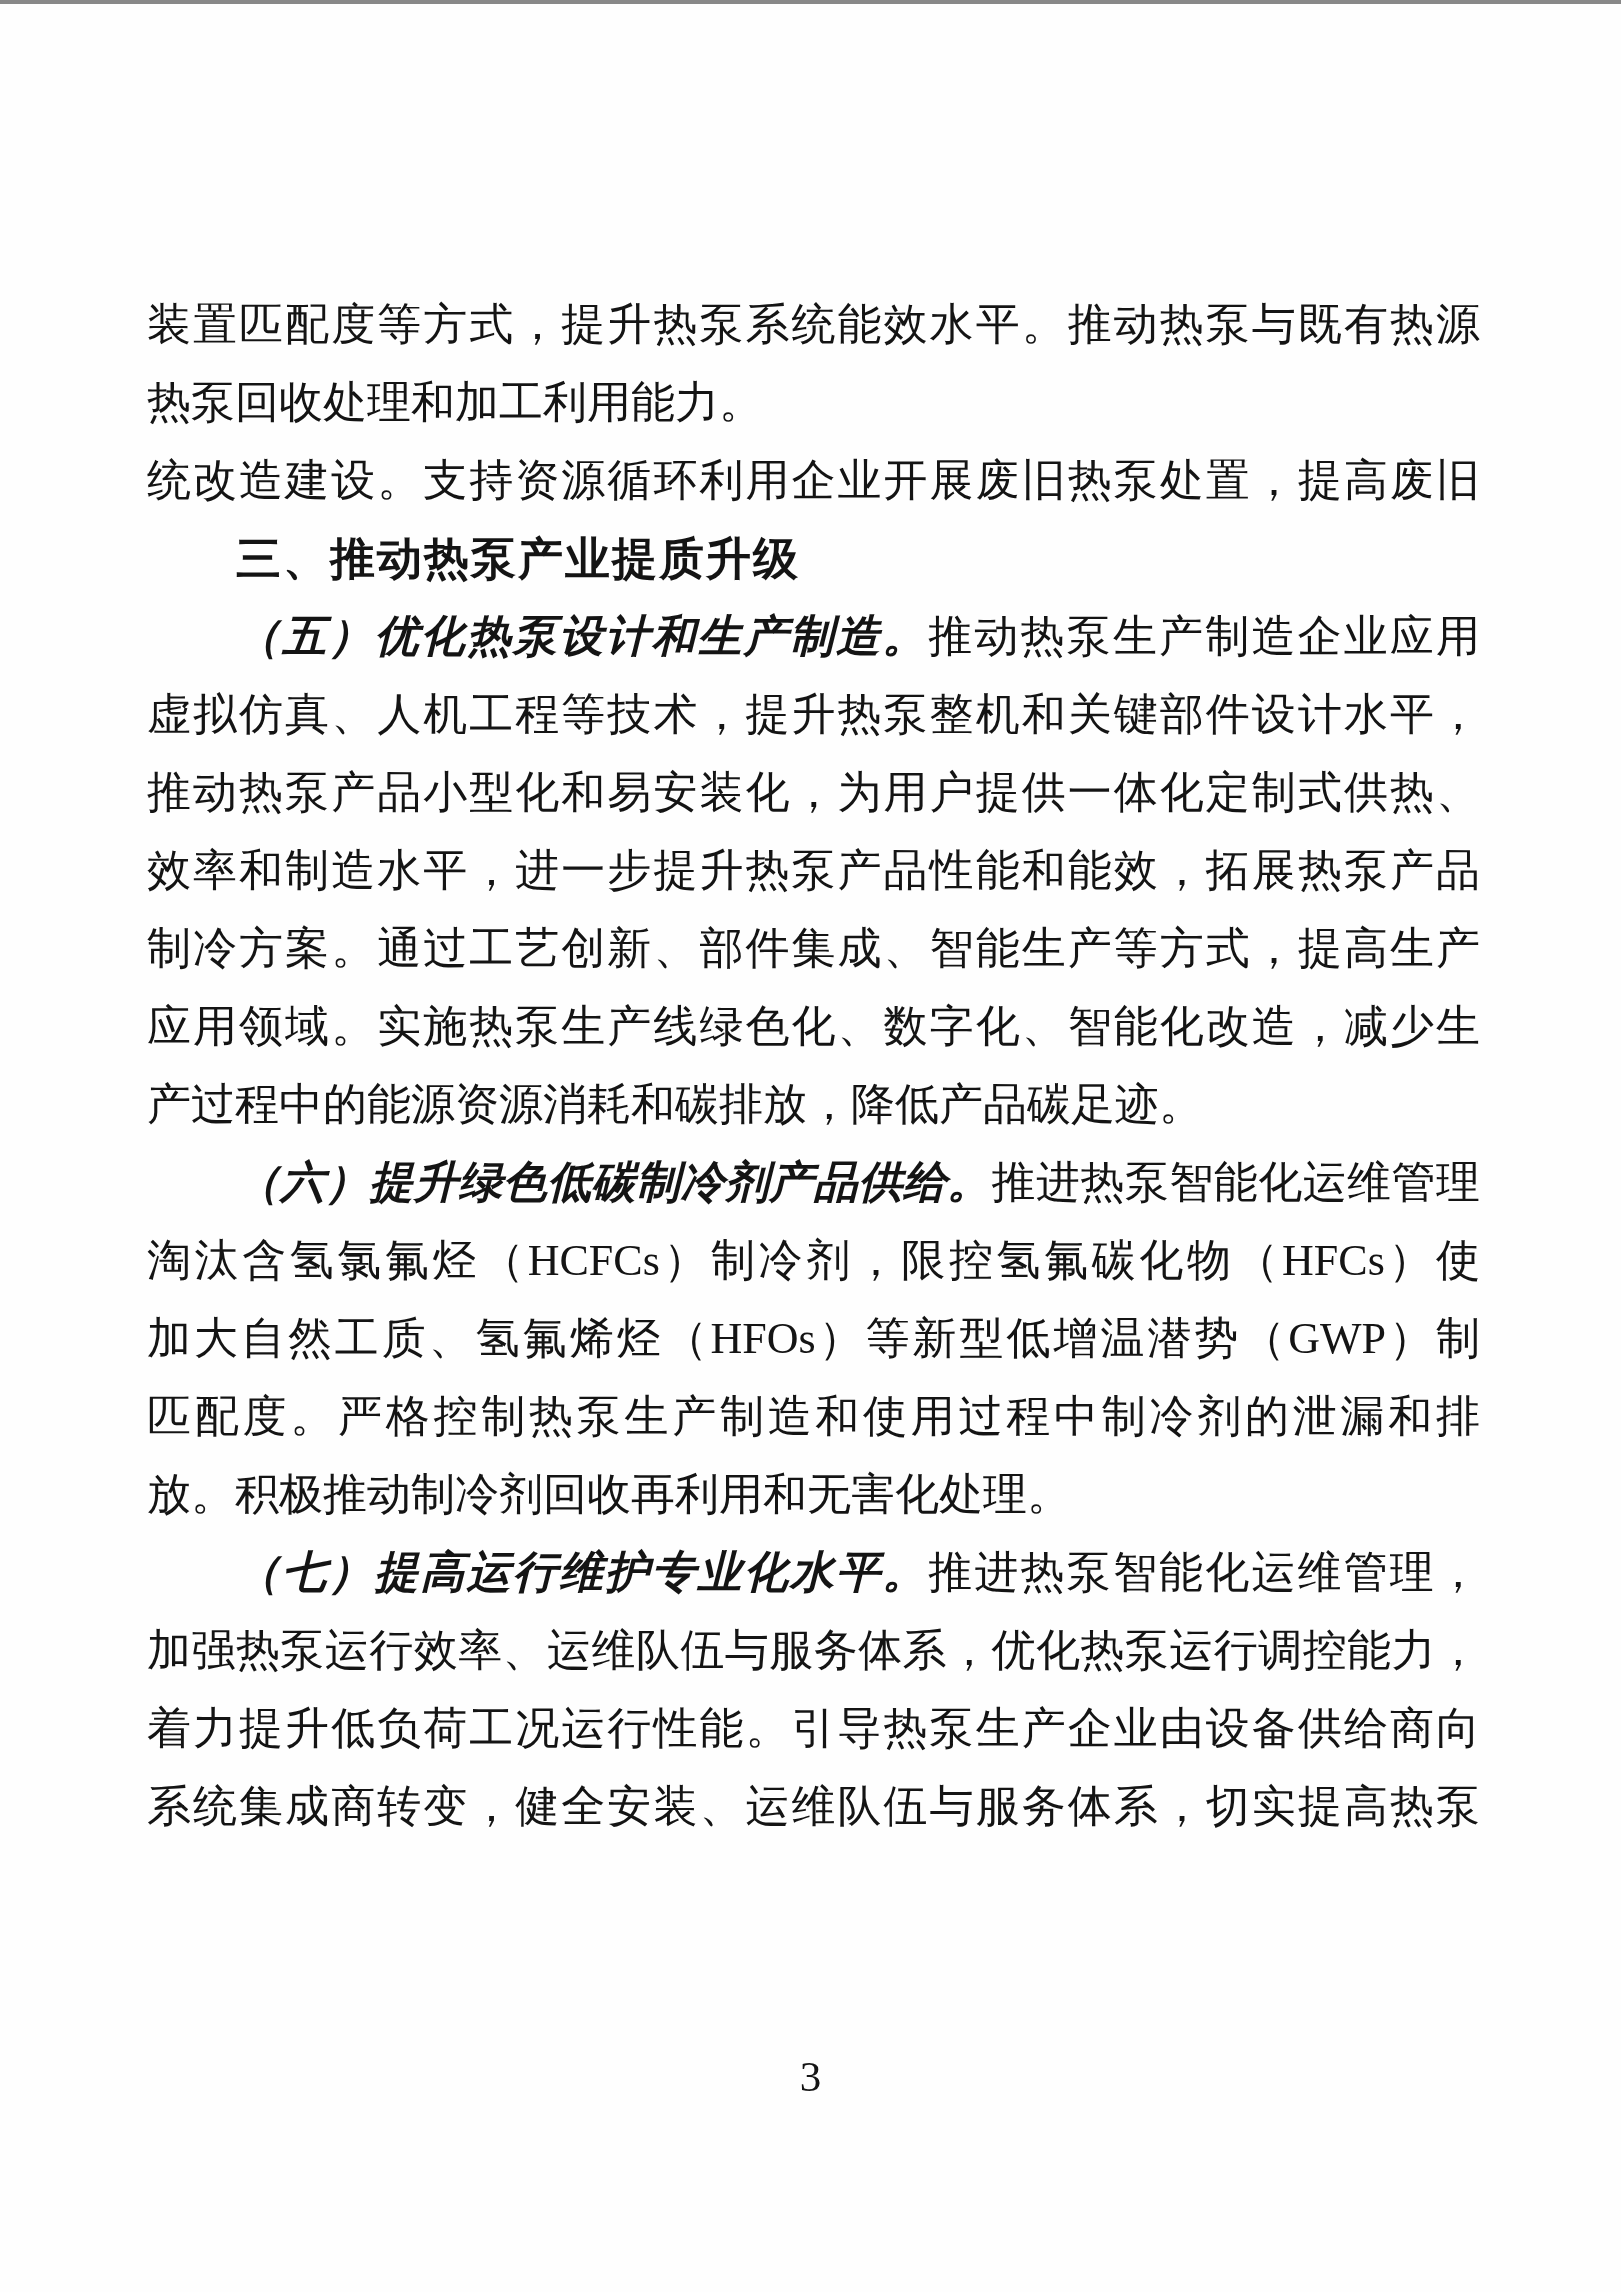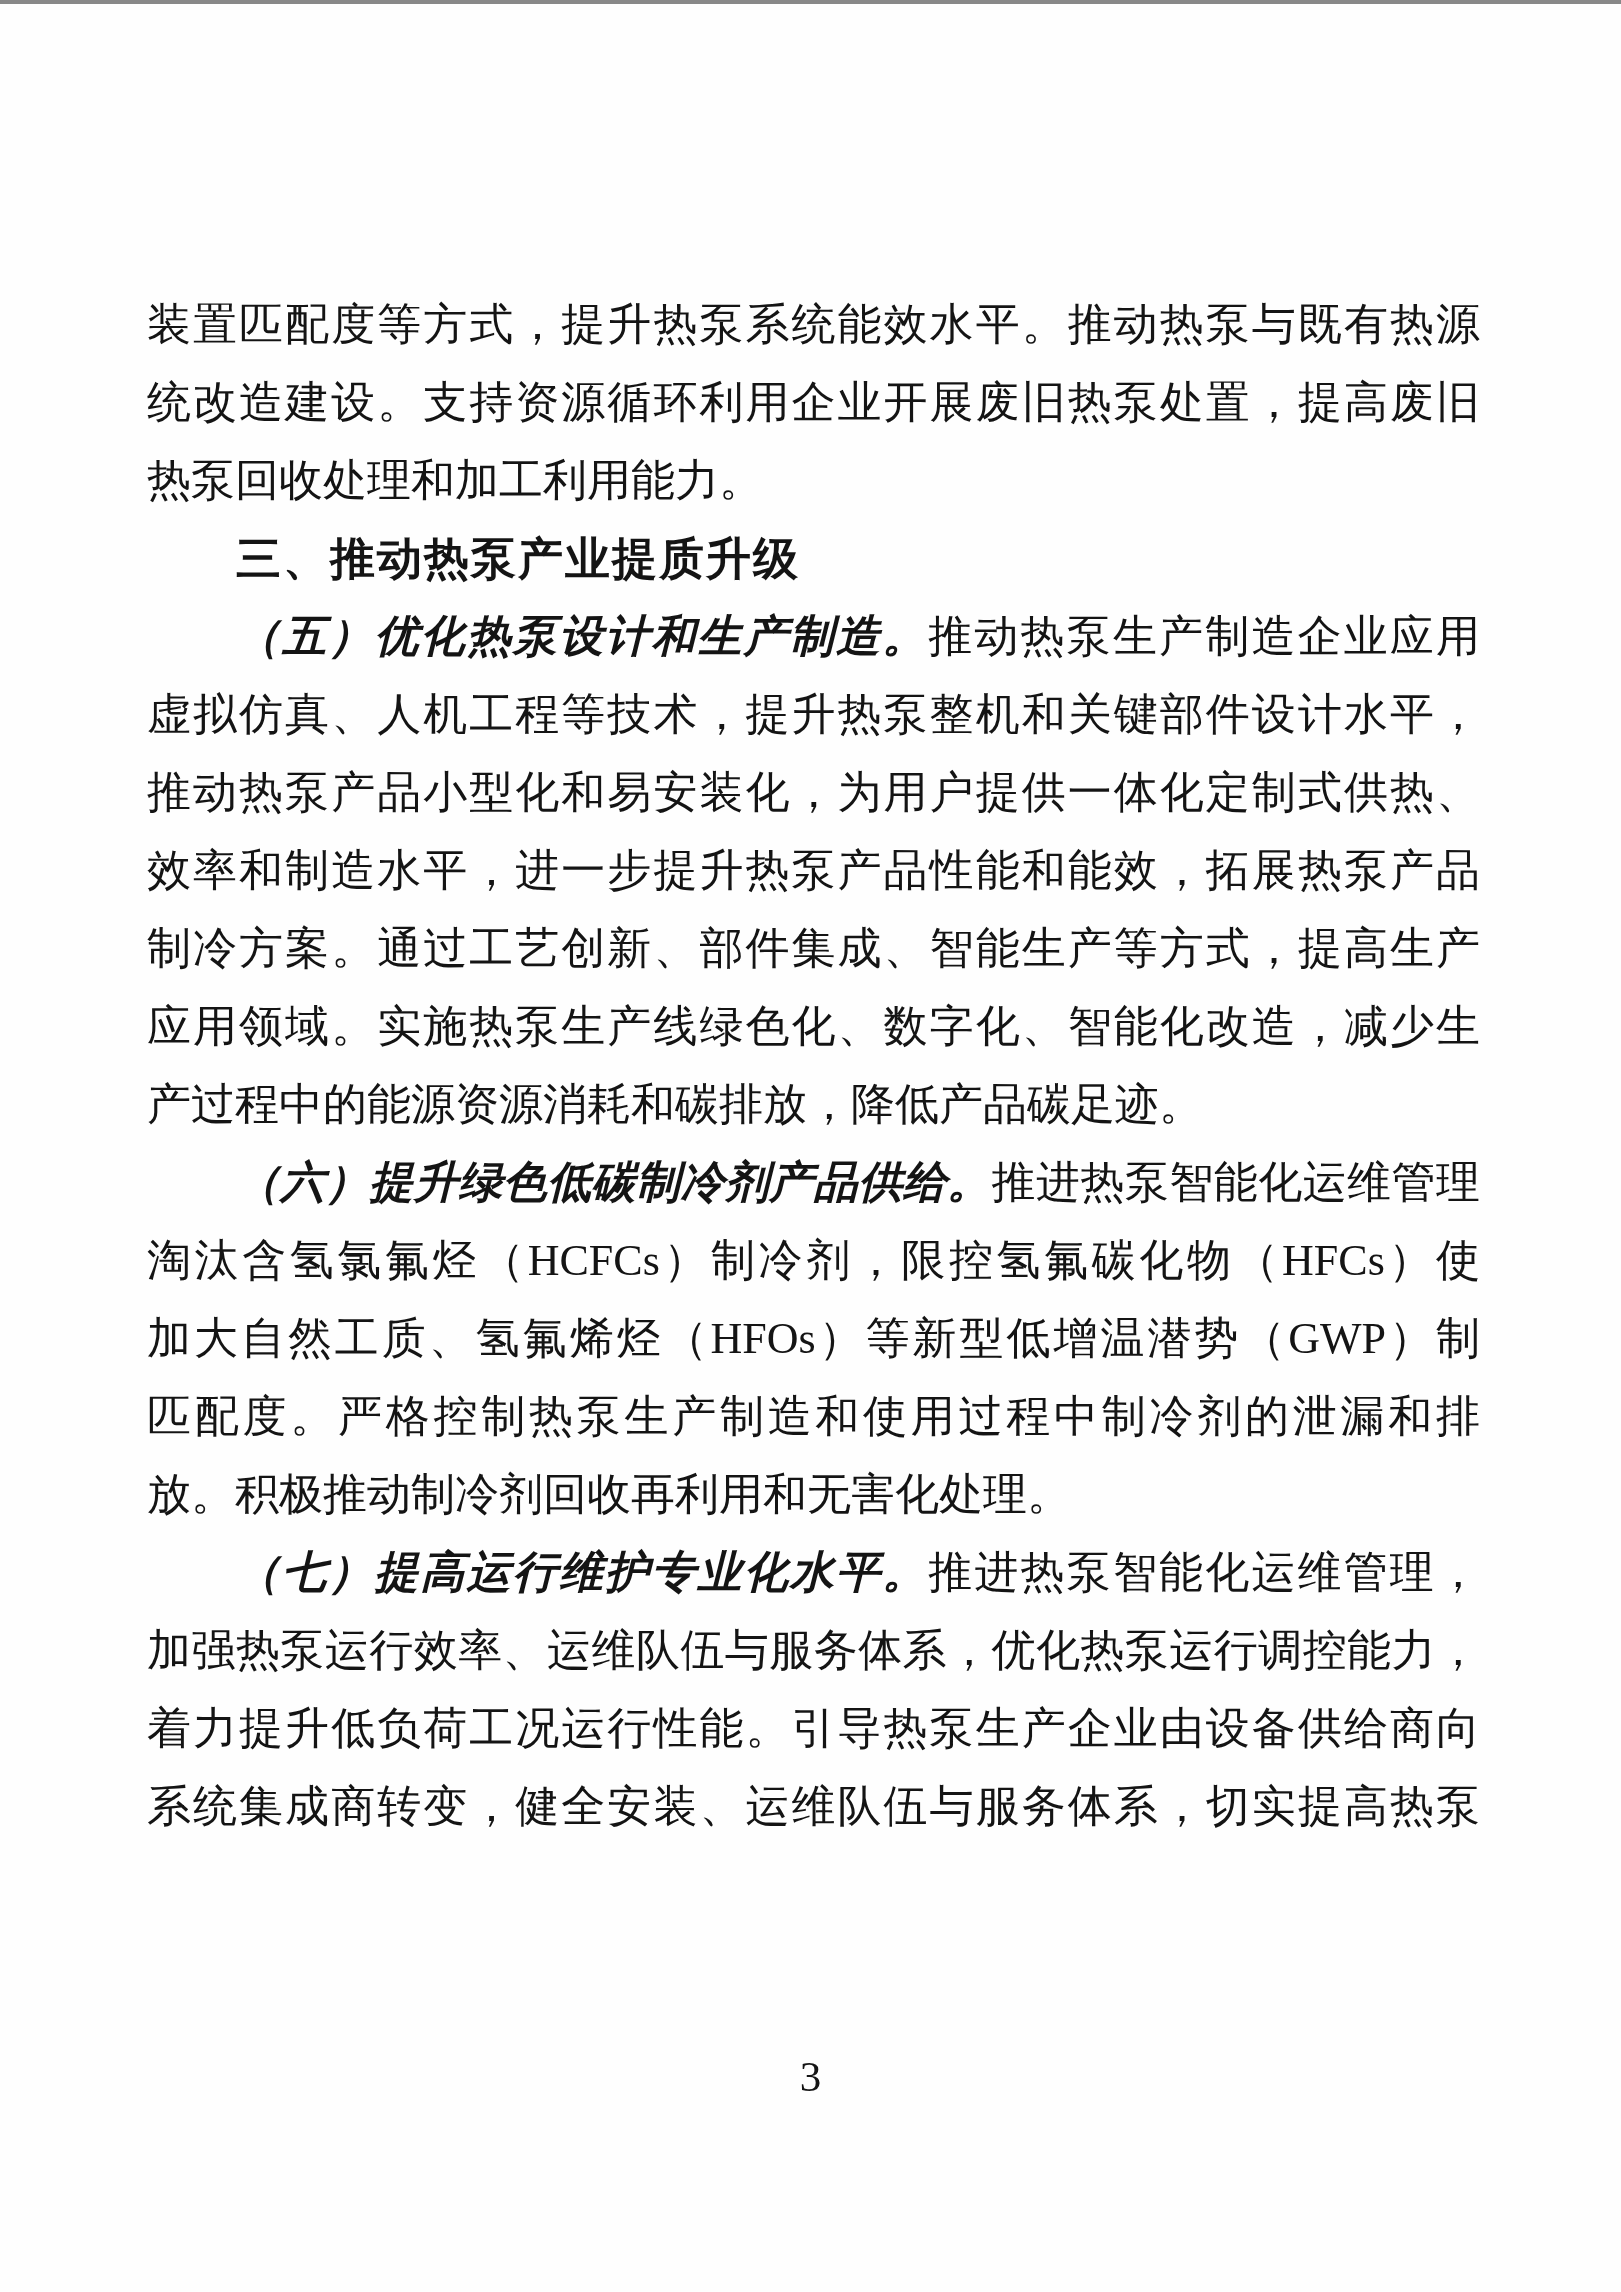--- a/index.html
+++ b/index.html
@@ -60,22 +60,22 @@
     line-height: 51px;
   }
 </style>
 </head>
 <body>
 
 <div class="page">
   <div class="text-block">
 
     <div class="line">装置匹配度等方式，提升热泵系统能效水平。推动热泵与既有热源</div>
+    <div class="line lastline">热泵回收处理和加工利用能力。</div>
     <div class="line">统改造建设。支持资源循环利用企业开展废旧热泵处置，提高废旧</div>
-    <div class="line lastline">热泵回收处理和加工利用能力。</div>
 
     <div class="line heading">三、推动热泵产业提质升级</div>
 
     <div class="line indent"><span class="lead">（五）优化热泵设计和生产制造。</span><span>推动热泵生产制造企业应用</span></div>
     <div class="line">虚拟仿真、人机工程等技术，提升热泵整机和关键部件设计水平，</div>
     <div class="line">推动热泵产品小型化和易安装化，为用户提供一体化定制式供热、</div>
     <div class="line">效率和制造水平，进一步提升热泵产品性能和能效，拓展热泵产品</div>
     <div class="line">制冷方案。通过工艺创新、部件集成、智能生产等方式，提高生产</div>
     <div class="line">应用领域。实施热泵生产线绿色化、数字化、智能化改造，减少生</div>
     <div class="line lastline">产过程中的能源资源消耗和碳排放，降低产品碳足迹。</div>

